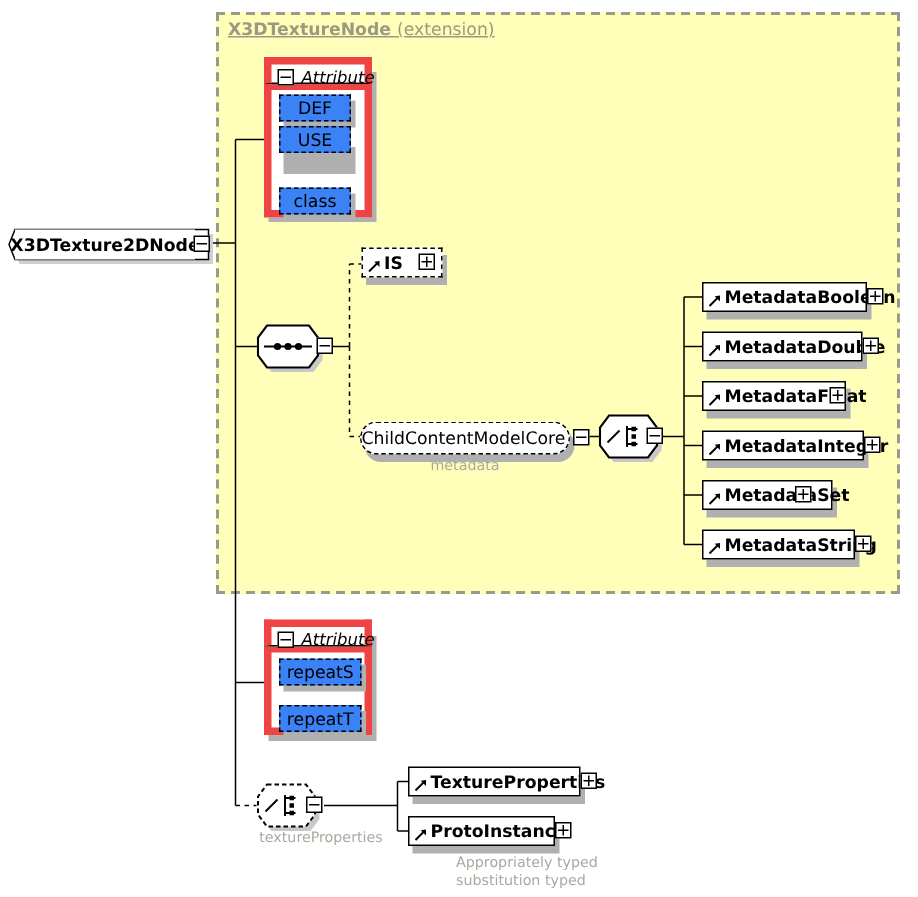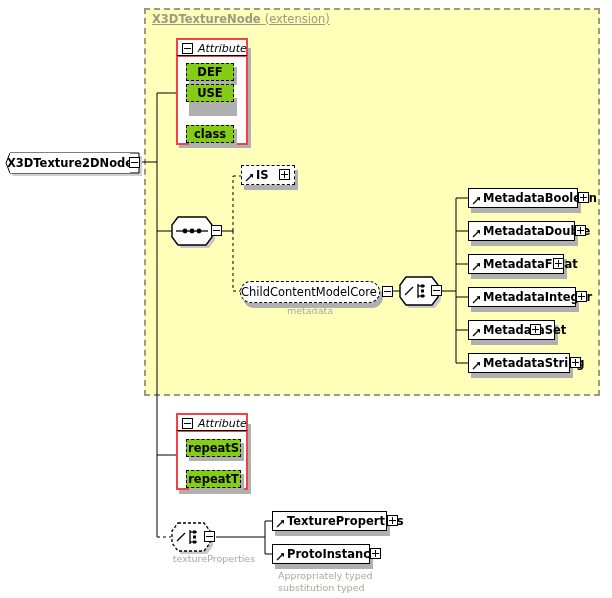--- a/index.html
+++ b/index.html
@@ -53,27 +53,27 @@
   .pm:before{
     content:"";position:absolute;left:1px;top:4px;width:7px;height:1px;background:#000;
   }
   .pm.plus:after{
     content:"";position:absolute;left:4px;top:1px;width:1px;height:7px;background:#000;
   }
 
   
   .attrbox{
     position:absolute;box-sizing:border-box;
-    background:#ffffff;border:2px solid #ef4444;
+    background:#ffffff;border:5px solid #ef4444;
   }
   .attr-item{
     position:absolute;box-sizing:border-box;
-    background:#84cc16;border:1px dashed #000;
+    background:#3b82f6;border:1px dashed #000;
     display:flex;align-items:center;justify-content:center;
-    font-size:11.5px;font-weight:bold;color:#000;
+    font-size:11.5px;font-weight:normal;color:#000;
   }
   .attr-shadow{position:absolute;background:#b0b0b0;}
 
   
   .roundbox{
     position:absolute;box-sizing:border-box;
     background:#ffffff;border:1px dashed #000;border-radius:11px;
     display:flex;align-items:center;justify-content:flex-start;
     font-size:11.5px;color:#000;white-space:nowrap;
   }
@@ -86,20 +86,21 @@
     display:flex;align-items:center;justify-content:center;
     font-size:11.5px;font-weight:bold;color:#000;white-space:nowrap;
   }
   .sub-label{
     position:absolute;font-size:9.5px;color:#a9a9a0;white-space:nowrap;
     text-align:center;
   }
   .note{
     position:absolute;font-size:9.5px;color:#a9a9a0;white-space:nowrap;
     line-height:12px;
+    margin-left:26px;
   }
 </style>
 </head>
 <body>
 
 <div id="stage">
 
   <div class="ext-region" style="left:144px;top:8px;width:456px;height:388px;"></div>
   <div class="ext-title" style="left:152px;top:12px;text-decoration:underline;">
     <span>X3DTextureNode</span>

